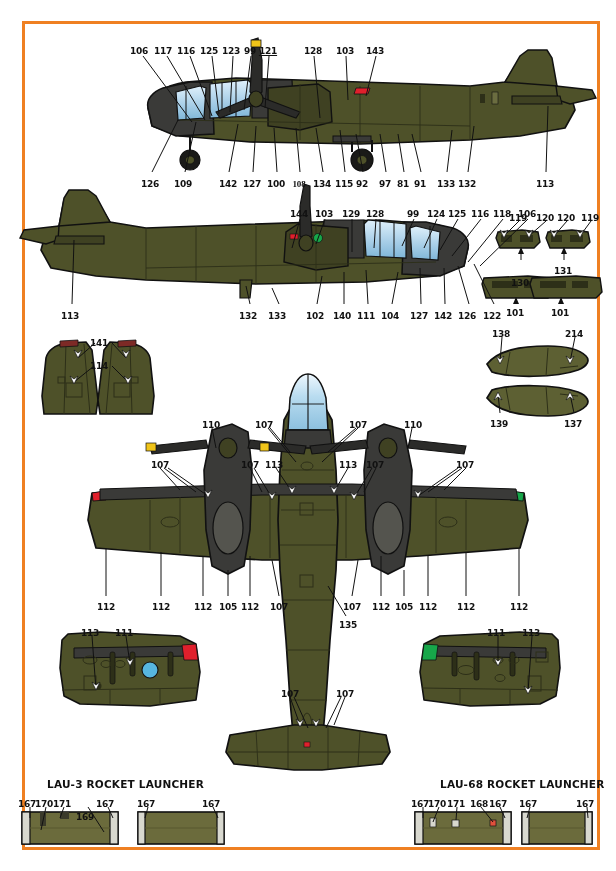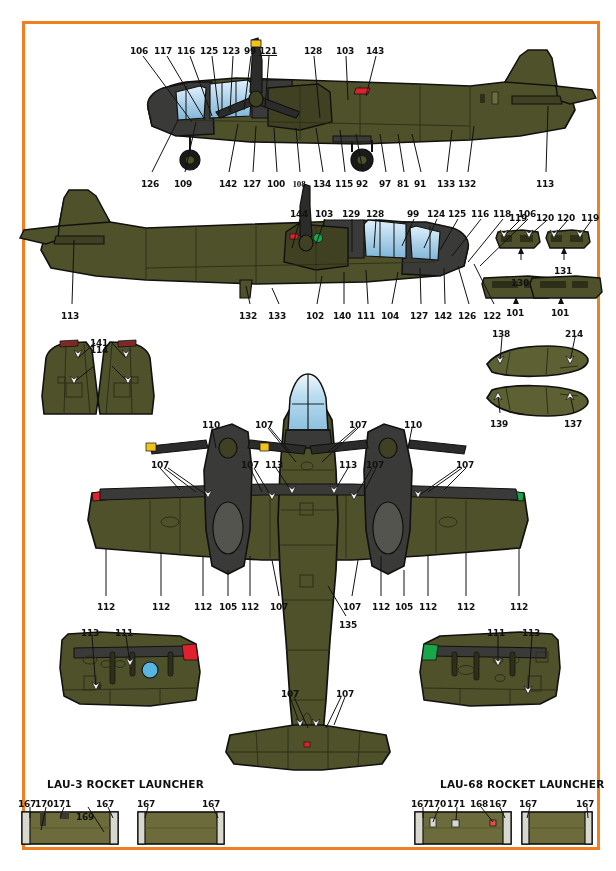--- a/index.html
+++ b/index.html
@@ -514,21 +514,21 @@
       <div class="lbl c" style="left: 590px; top: 214px;">119</div>
       <div class="lbl c" style="left: 520px; top: 279px;">130</div>
       <div class="lbl c" style="left: 563px; top: 267px;">131</div>
       <div class="lbl c" style="left: 515px; top: 309px;">101</div>
       <div class="lbl c" style="left: 560px; top: 309px;">101</div>
       <div class="lbl c" style="left: 501px; top: 330px;">138</div>
       <div class="lbl c" style="left: 574px; top: 330px;">214</div>
       <div class="lbl c" style="left: 499px; top: 420px;">139</div>
       <div class="lbl c" style="left: 573px; top: 420px;">137</div>
       <div class="lbl c" style="left: 99px; top: 339px;">141</div>
-      <div class="lbl c" style="left: 99px; top: 346px;">114</div>
+      <div class="lbl c" style="left: 99px; top: 362px;">114</div>
       <div class="lbl c" style="left: 211px; top: 421px;">110</div>
       <div class="lbl c" style="left: 264px; top: 421px;">107</div>
       <div class="lbl c" style="left: 358px; top: 421px;">107</div>
       <div class="lbl c" style="left: 413px; top: 421px;">110</div>
       <div class="lbl c" style="left: 160px; top: 461px;">107</div>
       <div class="lbl c" style="left: 250px; top: 461px;">107</div>
       <div class="lbl c" style="left: 274px; top: 461px;">113</div>
       <div class="lbl c" style="left: 348px; top: 461px;">113</div>
       <div class="lbl c" style="left: 375px; top: 461px;">107</div>
       <div class="lbl c" style="left: 465px; top: 461px;">107</div>

